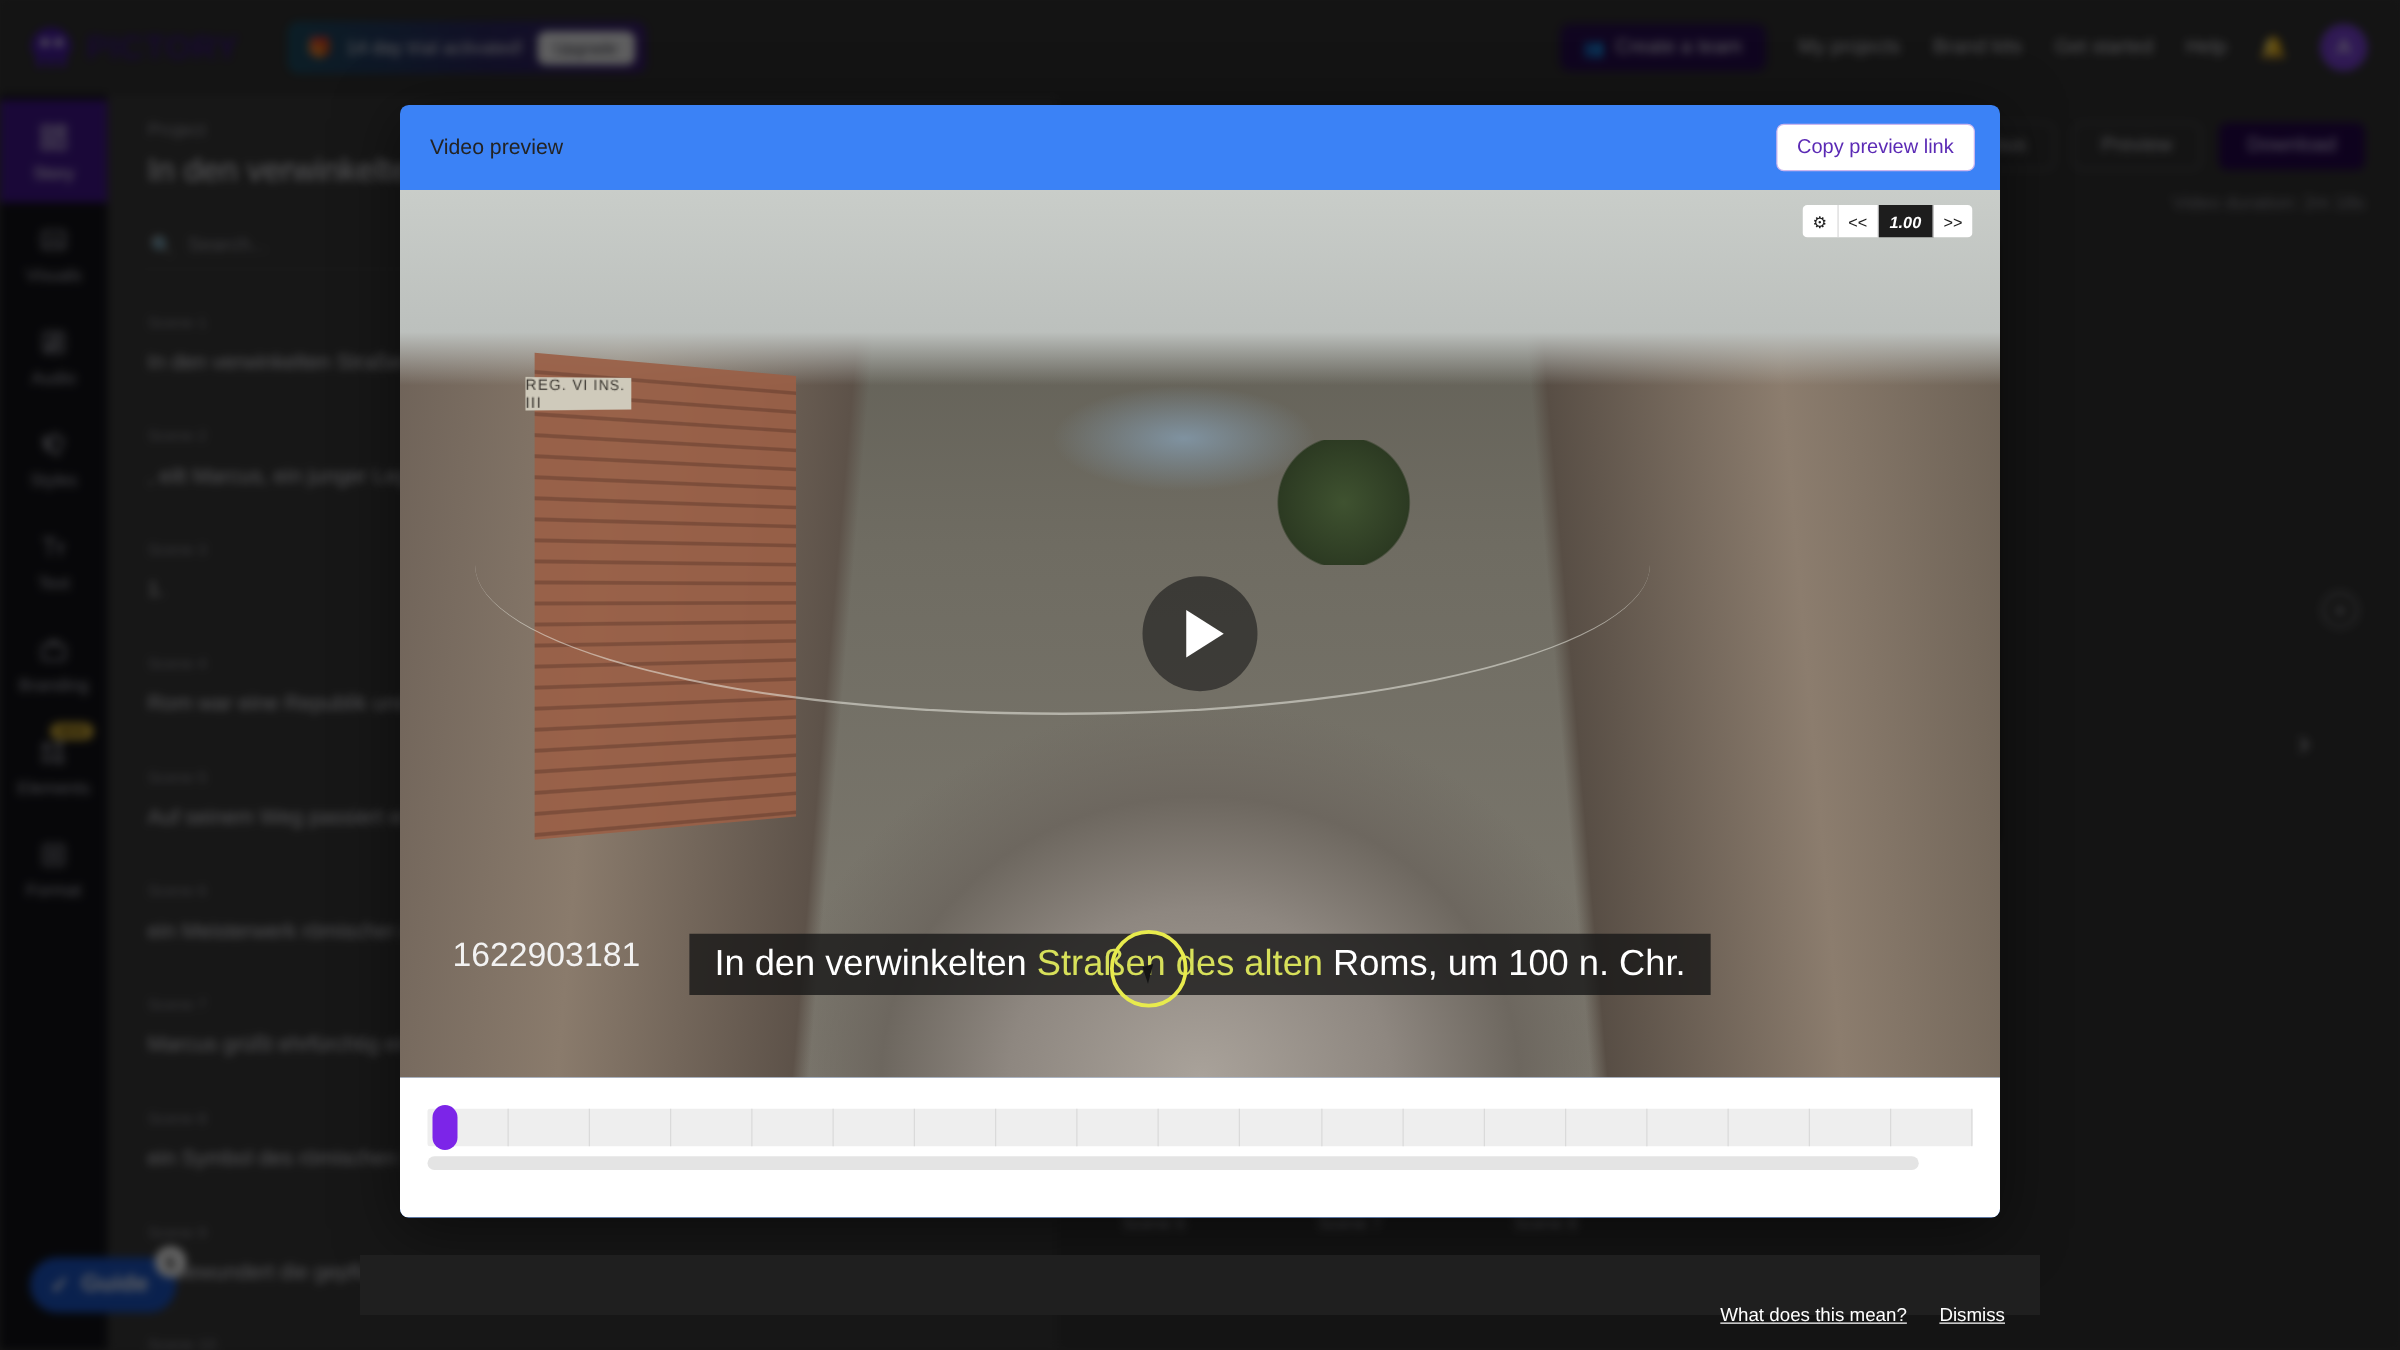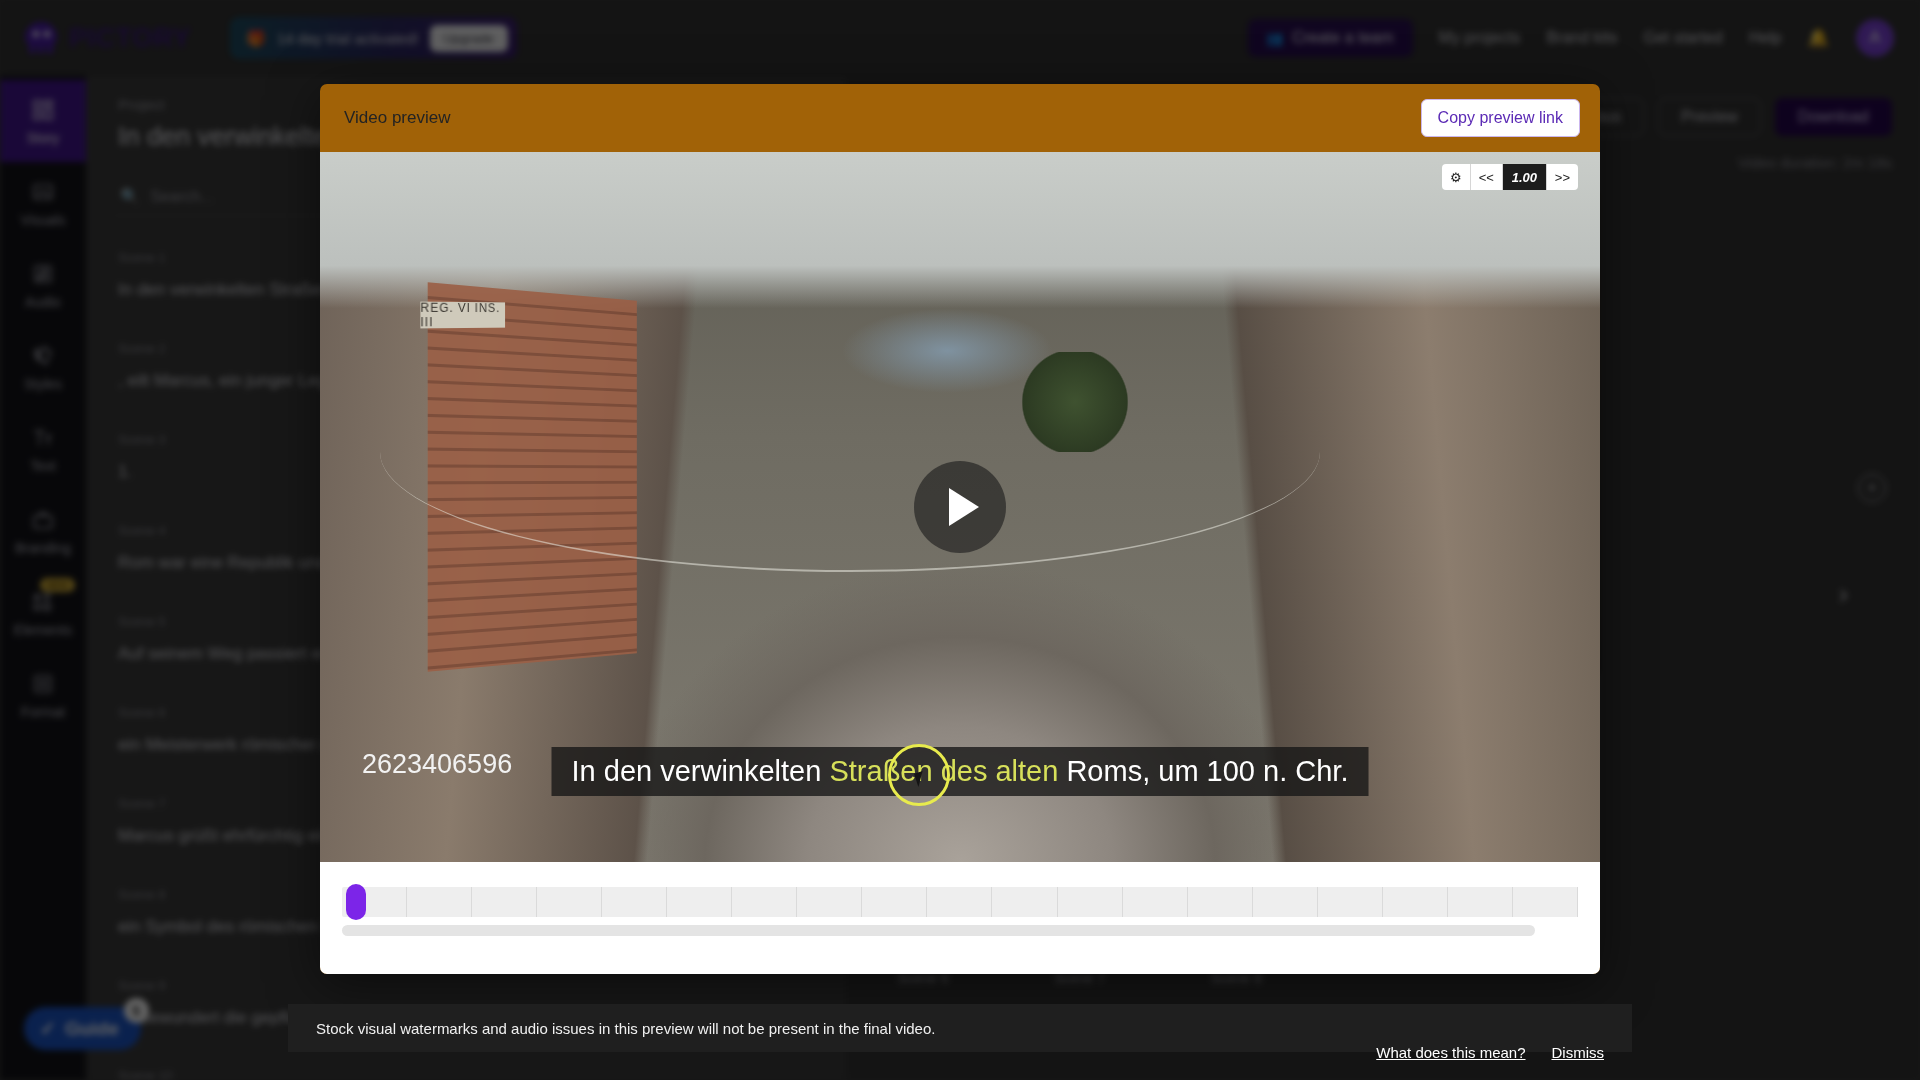--- a/index.html
+++ b/index.html
@@ -175,21 +175,21 @@
     border-radius: 50%; background: #ffffff; color: #1a1a1a;
     font-size: 14px; display: flex; align-items: center; justify-content: center;
   }
 
   
   #dim { position: absolute; inset: 0; background: rgba(0,0,0,0.52); }
 
   
   #modal {
     position: absolute; left: 320px; top: 84px; width: 1280px; height: 890px;
-    background: #a16207; border-radius: 7px; overflow: hidden;
+    background: #3b82f6; border-radius: 7px; overflow: hidden;
     box-shadow: 0 10px 50px rgba(0,0,0,0.5);
   }
   .modal-head {
     height: 68px; display: flex; align-items: center;
     padding: 0 20px 0 24px;
   }
   .modal-title { font-size: 17px; color: #232323; }
   .copy-link-btn {
     margin-left: auto; border: 1px solid #cbb6ee; color: #5b2ab5;
     background: #fff; border-radius: 6px; font-size: 16px; padding: 9px 16px;
@@ -554,21 +554,21 @@
     <div class="modal-title">Video preview</div>
     <button class="copy-link-btn">Copy preview link</button>
   </div>
 
   <div class="video-area">
     <div class="video-img"></div>
     <div class="brick-block"></div>
     <div class="sign-plate">REG. VI INS. III</div>
     <div class="tree-blob"></div>
     <div class="wire"></div>
-    <div class="stock-id">2623406596</div>
+    <div class="stock-id">1622903181</div>
 
     <div class="speed-ctl">
       <div>⚙</div>
       <div>&lt;&lt;</div>
       <div class="val">1.00</div>
       <div>&gt;&gt;</div>
     </div>
 
     <div class="play-btn">
       <div class="tri"></div>
@@ -603,18 +603,17 @@
         <div class="tl-seg" style="flex: 1 1 0px;"></div>
         <div class="tl-seg" style="flex: 1 1 0px;"></div>
       <div class="tl-head"></div>
     </div>
     <div class="tl-scroll"></div>
   </div>
 
 </div>
 
 <div id="toast">
-  <span>Stock visual watermarks and audio issues in this preview will not be present in the final video.</span>
   <span class="acts">
     <a>What does this mean?</a>
     <a>Dismiss</a>
   </span>
 </div>
 
 </body></html>

